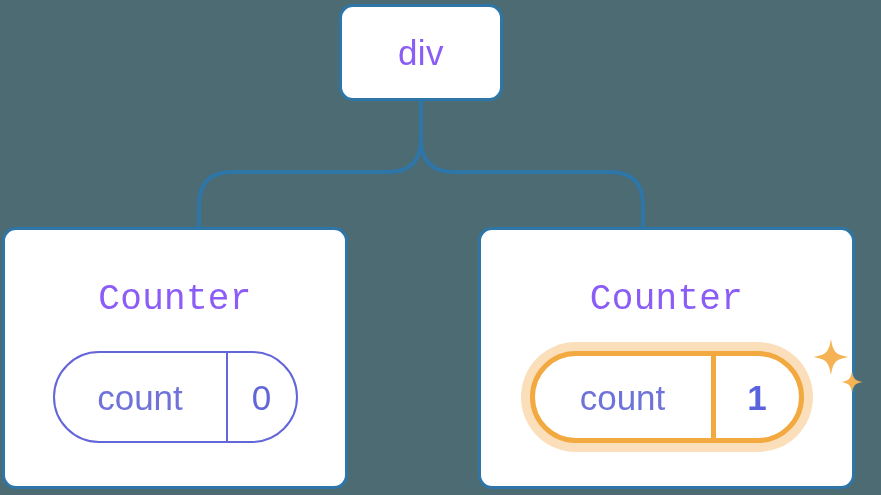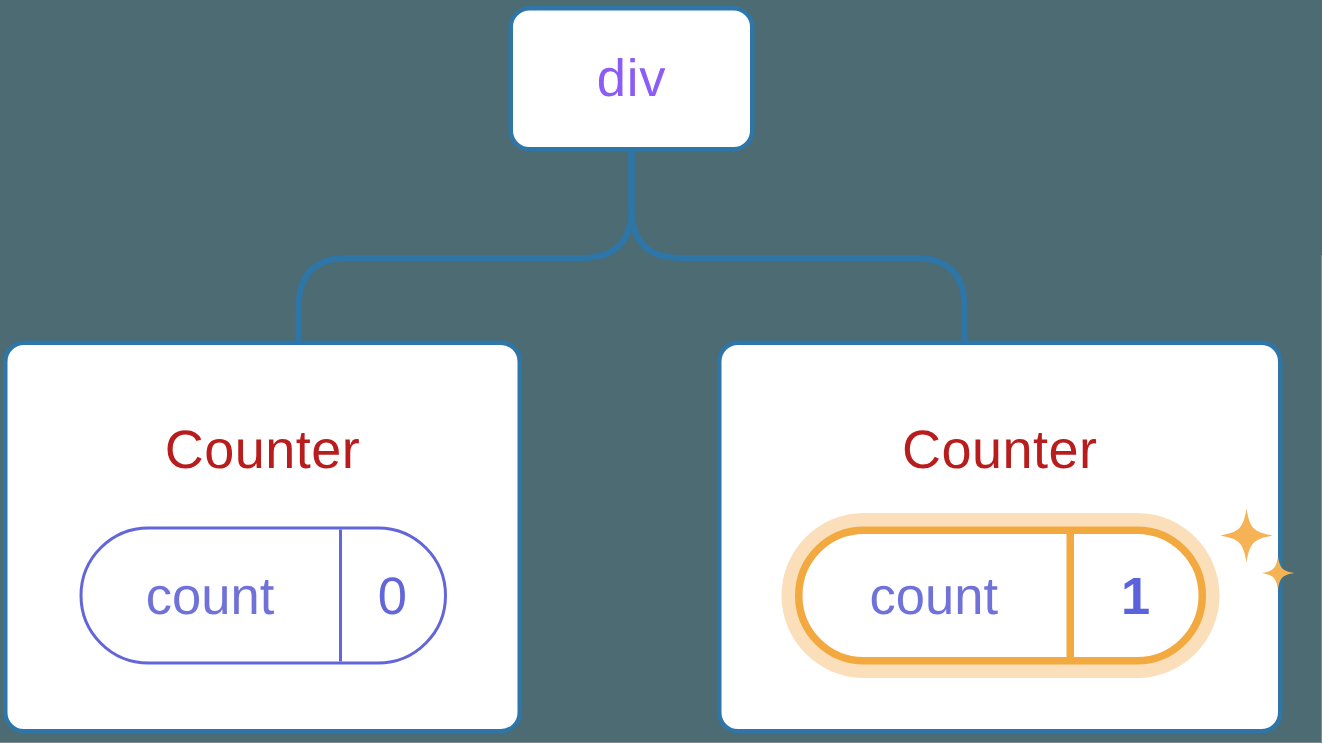--- a/index.html
+++ b/index.html
@@ -58,25 +58,26 @@
     top: 227px;
     height: 262px;
     display: flex;
     flex-direction: column;
     align-items: center;
   }
   .node-child-left  { left: 2px;   width: 346px; }
   .node-child-right { left: 478px; width: 377px; }
 
   .node-label-child {
-    color: #b91c1c;
+    color: #8b5cf6;
     font-size: 36px;
     letter-spacing: 0.3px;
     line-height: 1;
     margin-top: 52px;
+    font-family: Liberation Mono, monospace;
   }
 
   
   .pill-wrap {
     position: relative;
     margin-top: 33px;
     display: flex;
     align-items: center;
   }
   .pill {

